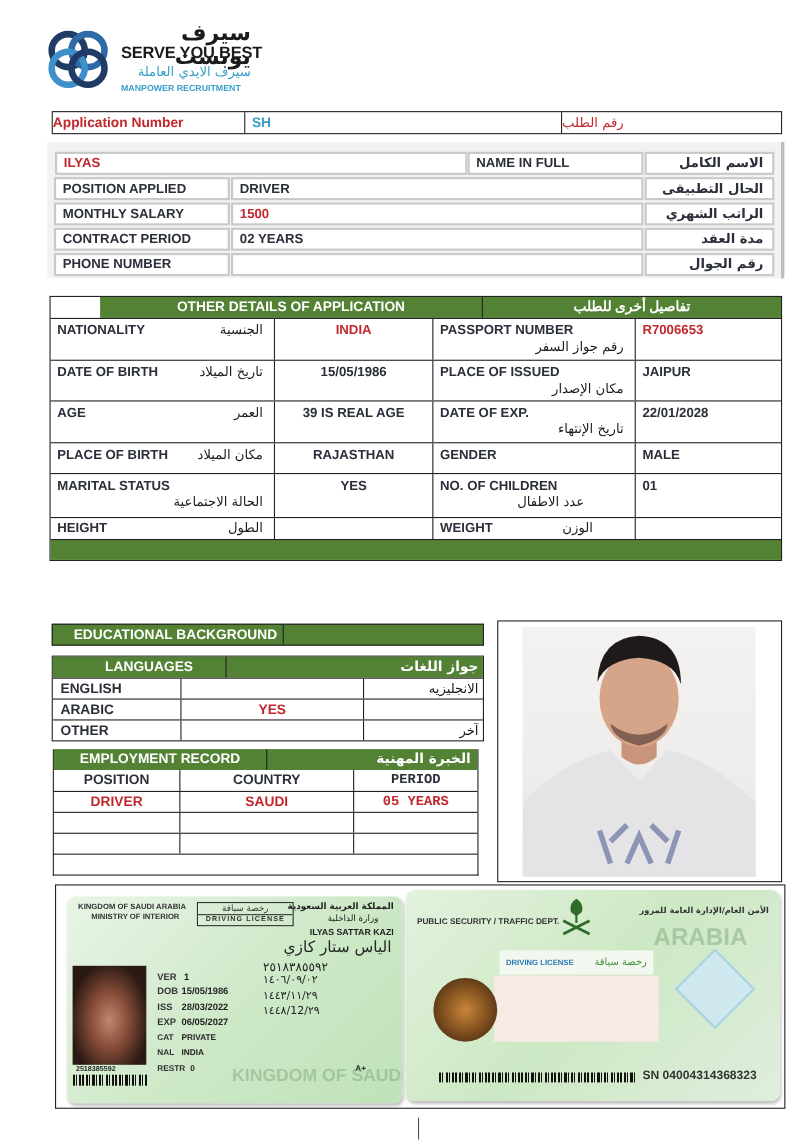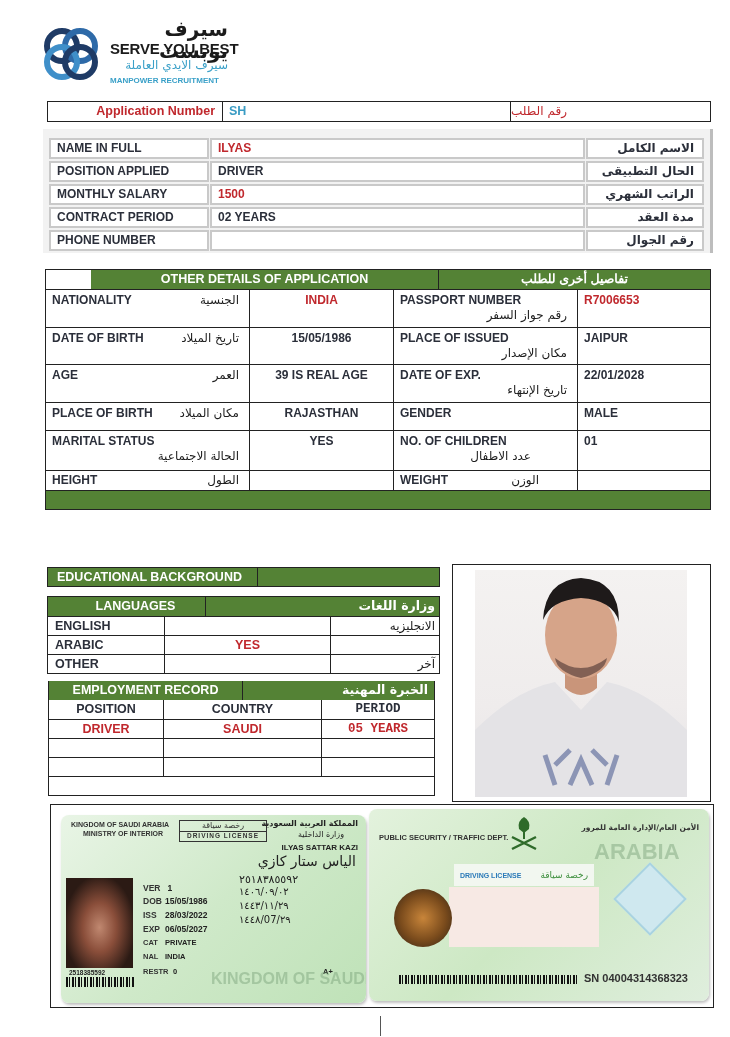--- a/index.html
+++ b/index.html
@@ -10,55 +10,55 @@
   
   .logo { left: 40px; top: 18px; width: 200px; height: 72px; }
   .logo-mark { position: absolute; left: 0; top: 4px; width: 64px; height: 64px; }
   .logo-ar { position: absolute; left: 70px; top: 0; font-size: 20px; font-weight: bold; color: #1b1b1b; direction: rtl; width: 118px; text-align: right; font-family: "DejaVu Sans", sans-serif; line-height: 22px; }
   .logo-en { position: absolute; left: 70px; top: 22px; font-size: 15px; font-weight: bold; color: #1b1b1b; letter-spacing: -0.2px; font-family: "Liberation Sans", sans-serif; }
   .logo-ar2 { position: absolute; left: 70px; top: 40px; width: 118px; text-align: right; font-size: 12px; color: #3aa0c8; direction: rtl; font-family: "DejaVu Sans", sans-serif; }
   .logo-en2 { position: absolute; left: 70px; top: 58px; font-size: 8px; font-weight: bold; color: #3aa0c8; font-family: "Liberation Sans", sans-serif; }
 
   
   .appnum { left: 47px; top: 101px; width: 664px; height: 21px; border: 1px solid #222; display: flex; font-size: 12.5px; font-weight: bold; }
-  .appnum .c1 { width: 175px; text-align: right; padding-right: 7px; color: #c0282d; border-right: 1px solid #222; line-height: 19px; }
+  .appnum .c1 { width: 175px; text-align: left; padding-right: 7px; color: #c0282d; border-right: 1px solid #222; line-height: 19px; }
   .appnum .c2 { width: 288px; padding-left: 6px; color: #3a9cc4; border-right: 1px solid #222; line-height: 19px; }
   .appnum .c3 { flex: 1; padding-right: 6px; color: #c0282d; font-weight: normal; line-height: 19px; font-family: "DejaVu Sans", sans-serif; font-size: 12px; }
 
   
   .personal { left: 43px; top: 129px; width: 670px; height: 124px; background: #f2f2f2; border-right: 3px solid #bdbdbd; }
   .prow { position: absolute; left: 6px; width: 655px; height: 21px; display: flex; }
   .prow .pc { background: #fff; border: 2px solid #c9c9c9; height: 21px; line-height: 17px; font-size: 12px; font-weight: bold; }
   .prow .pl { width: 160px; padding-left: 6px; color: #2b2f3a; }
   .prow .pv { width: 375px; padding-left: 6px; color: #2b2f3a; margin-left: 1px; }
   .prow .pv.red { color: #c0282d; }
   .prow .pa { flex: 1; text-align: right; padding-right: 8px; margin-left: 1px; font-family: "DejaVu Sans", sans-serif; font-size: 12px; direction: rtl; }
 
   
   .green { background: #548235; color: #fff; }
   .other { left: 45px; top: 269px; width: 666px; border: 1px solid #222; }
   .other-head { display: flex; height: 19px; font-size: 12.5px; font-weight: bold; margin-left: 45px; }
   .other-head div { line-height: 19px; text-align: center; }
   .other-head .h1 { width: 348px; border-right: 1px solid #222; }
-  .other-head .h2 { flex: 1; font-family: Liberation Sans, sans-serif; }
+  .other-head .h2 { flex: 1; font-family: Liberation Serif, serif; }
   .orow { display: flex; border-top: 1px solid #222; font-size: 12px; font-weight: bold; }
   .orow > div { border-right: 1px solid #222; padding: 3px 6px; position: relative; }
   .orow > div:last-child { border-right: none; }
   .oc1 { width: 204px; }
   .oc2 { width: 144px; text-align: center; }
   .oc3 { width: 184px; }
   .oc4 { flex: 1; }
   .oc1 .ar-r, .oc3 .ar-r { position: absolute; right: 10px; top: 3px; font-family: "DejaVu Sans", sans-serif; font-weight: normal; font-size: 12px; direction: rtl; color: #1d1d1d; }
   .oc1 .ar-b, .oc3 .ar-b { display: block; text-align: right; font-family: "DejaVu Sans", sans-serif; font-weight: normal; font-size: 12px; direction: rtl; margin-top: 1px; color: #1d1d1d; padding-right: 4px; }
   .red { color: #c0282d; }
   .other-foot { height: 19px; border-top: 1px solid #222; }
 
   
   .edu { left: 47px; top: 567px; width: 393px; height: 20px; border: 1px solid #222; display: flex; font-size: 12.5px; font-weight: bold; }
-  .edu .e1 { width: 210px; padding-left: 9px; line-height: 18px; border-right: 1px solid #222; }
+  .edu .e1 { width: 210px; padding-left: 19px; line-height: 18px; border-right: 1px solid #222; }
   .edu .e2 { flex: 1; }
 
   
   .lang { left: 47px; top: 596px; width: 393px; border: 1px solid #222; font-size: 12.5px; font-weight: bold; }
   .lang-head { display: flex; height: 19px; line-height: 18px; }
   .lang-head .l1 { width: 158px; text-align: center; border-right: 1px solid #222; padding-left: 18px; }
   .lang-head .l2 { flex: 1; text-align: right; padding-right: 4px; font-family: "DejaVu Sans", sans-serif; }
   .lrow { display: flex; height: 19px; line-height: 18px; border-top: 1px solid #222; }
   .lrow .lc1 { width: 117px; padding-left: 7px; border-right: 1px solid #222; color: #2b2f3a; }
   .lrow .lc2 { width: 166px; text-align: center; border-right: 1px solid #222; color: #c0282d; }
@@ -117,22 +117,22 @@
 </div>
 
 <div class="abs appnum">
   <div class="c1">Application Number</div>
   <div class="c2">SH</div>
   <div class="c3">رقم الطلب</div>
 </div>
 
 <div class="abs personal">
   <div class="prow" style="top:9px">
+    <div class="pc pv red">ILYAS</div>
     <div class="pc pl">NAME IN FULL</div>
-    <div class="pc pv red">ILYAS</div>
     <div class="pc pa">الاسم الكامل</div>
   </div>
   <div class="prow" style="top:32px">
     <div class="pc pl">POSITION APPLIED</div>
     <div class="pc pv">DRIVER</div>
     <div class="pc pa">الحال التطبيقى</div>
   </div>
   <div class="prow" style="top:55px">
     <div class="pc pl">MONTHLY SALARY</div>
     <div class="pc pv red">1500</div>
@@ -196,21 +196,21 @@
 </div>
 
 <div class="abs edu green">
   <div class="e1">EDUCATIONAL BACKGROUND</div>
   <div class="e2"></div>
 </div>
 
 <div class="abs lang">
   <div class="lang-head green">
     <div class="l1">LANGUAGES SPEAKING</div>
-    <div class="l2">وزارة اللغات</div>
+    <div class="l2">جواز اللغات</div>
   </div>
   <div class="lrow">
     <div class="lc1">ENGLISH</div>
     <div class="lc2"></div>
     <div class="lc3">الانجليزيه</div>
   </div>
   <div class="lrow">
     <div class="lc1">ARABIC</div>
     <div class="lc2">YES</div>
     <div class="lc3"></div>
@@ -286,21 +286,21 @@
     <div class="cf-line" style="left:82px;top:68px"><span class="k">VER</span> <span>1</span></div>
     <div class="cf-line" style="left:82px;top:81px"><span class="k">DOB</span><span>15/05/1986</span></div>
     <div class="cf-line" style="left:82px;top:95px"><span class="k">ISS</span><span>28/03/2022</span></div>
     <div class="cf-line" style="left:82px;top:109px"><span class="k">EXP</span><span>06/05/2027</span></div>
     <div class="cf-line" style="left:82px;top:123px;font-size:7.5px"><span class="k">CAT</span><span>PRIVATE</span></div>
     <div class="cf-line" style="left:82px;top:137px;font-size:7.5px"><span class="k">NAL</span><span>INDIA</span></div>
     <div class="cf-line" style="left:82px;top:152px;font-size:7.5px"><span class="k" style="width:30px">RESTR</span><span>0</span></div>
 
     <div class="cf-ar" style="left:178px;top:71px;font-size:10px;direction:ltr">١٤٠٦/٠٩/٠٢</div>
     <div class="cf-ar" style="left:178px;top:85px;font-size:10px;direction:ltr">١٤٤٣/١١/٢٩</div>
-    <div class="cf-ar" style="left:178px;top:99px;font-size:10px;direction:ltr">١٤٤٨/07/٢٩</div>
+    <div class="cf-ar" style="left:178px;top:99px;font-size:10px;direction:ltr">١٤٤٨/12/٢٩</div>
     <div class="cf-line" style="left:262px;top:152px;font-size:7.5px">A+</div>
     <div class="watermark" style="left:150px;top:155px;font-size:16px">KINGDOM OF SAUDI ARABIA</div>
   </div>
 
   <div class="card-back">
     <div class="cb-t" style="left:10px;top:24px;font-size:7.5px">PUBLIC SECURITY / TRAFFIC DEPT.</div>
     <div class="cb-t" style="right:10px;top:14px;font-family:'DejaVu Sans',sans-serif;font-size:7.5px;direction:rtl">الأمن العام/الإدارة العامة للمرور</div>
     <svg style="position:absolute;left:140px;top:6px" width="30" height="36" viewBox="0 0 30 36">
       <path d="M15 2 Q8 6 10 14 L15 18 L20 14 Q22 6 15 2 Z" fill="#2f6b2a"></path>
       <rect x="14" y="16" width="2" height="8" fill="#2f6b2a"></rect>

